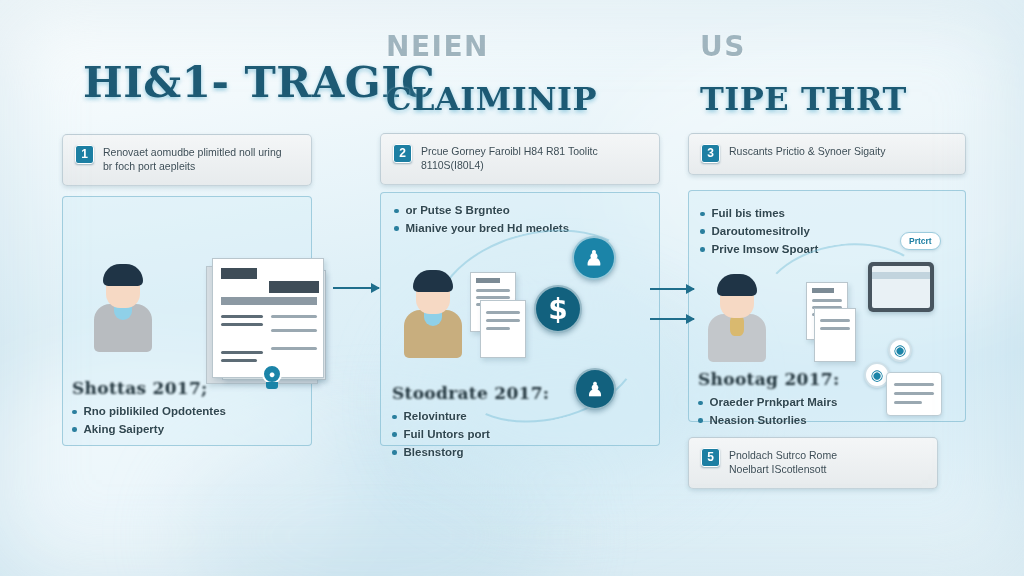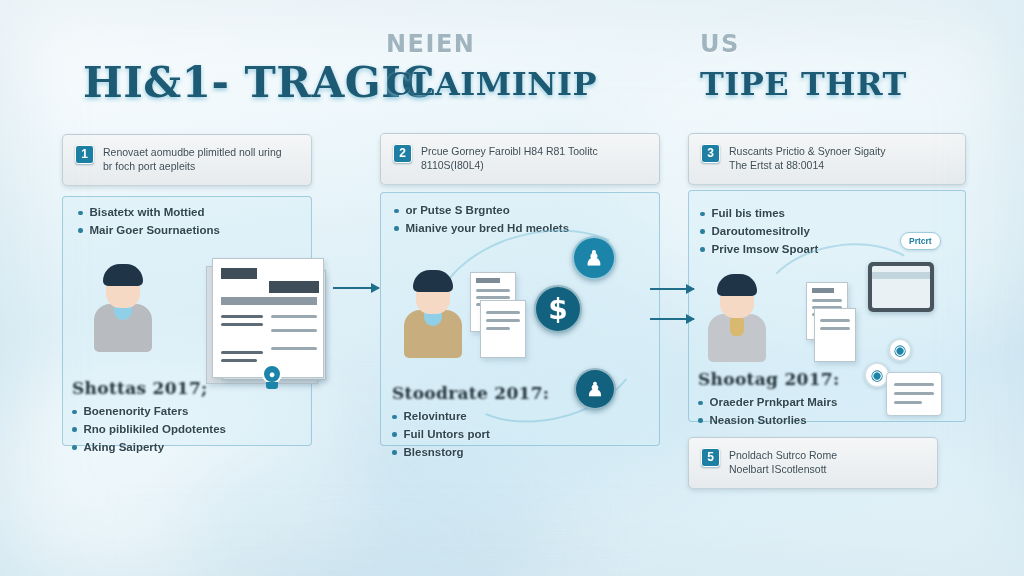--- a/index.html
+++ b/index.html
@@ -28,25 +28,25 @@
     background: rgba(214,238,247,.42);
   }
   .frame1 { left: 62px;  top: 196px; width: 250px; height: 250px; }
   .frame2 { left: 380px; top: 192px; width: 280px; height: 254px; }
   .frame3 { left: 688px; top: 190px; width: 278px; height: 232px; }
 
   
   .kicker {
     font-family: "DejaVu Sans", sans-serif;
     font-weight: 700;
-    font-size: 24px;
+    font-size: 28px;
     letter-spacing: 1.5px;
     color: #9fb3bd;
     text-shadow: 0 1px 2px rgba(255,255,255,.85);
-    margin-bottom: 10px;
+    margin-bottom: 20px;
   }
   .title {
     font-family: "DejaVu Serif", serif;
     font-weight: 700;
     color: #1d5a74;
     letter-spacing: .5px;
     line-height: 1;
     text-shadow: 0 2px 4px rgba(120,190,215,.75), 0 0 2px rgba(255,255,255,.4);
   }
   .h-1 { position: absolute; left: 66px;  top: 62px;  font-size: 42px; margin-left: 17px; }
@@ -318,42 +318,31 @@
     <div class="step-text">
       <span>Prcue Gorney Faroibl H84 R81 Toolitc</span>
       <span class="l2">8110S(I80L4)</span>
     </div>
   </div>
 
   <div class="step-card s3">
     <div class="step-num">3</div>
     <div class="step-text">
       <span>Ruscants Prictio &amp; Synoer Sigaity</span>
-      <span class="l2">The Ertst at 88:0014</span>
     </div>
   </div>
 
   <div class="step-card s5">
     <div class="step-num">5</div>
     <div class="step-text">
       <span>Pnoldach Sutrco Rome</span>
       <span class="l2">Noelbart IScotlensott</span>
     </div>
   </div>
 
-  <div class="bullets b1">
-    <div class="bullet-row">
-      <span class="dot"></span>
-      <span>Bisatetx with Mottied</span>
-    </div>
-    <div class="bullet-row">
-      <span class="dot"></span>
-      <span>Mair Goer Sournaetions</span>
-    </div>
-  </div>
 
   <div class="bullets b2">
     <div class="bullet-row">
       <span class="dot"></span>
       <span>or Putse S Brgnteo</span>
     </div>
     <div class="bullet-row">
       <span class="dot"></span>
       <span>Mianive your bred Hd meolets</span>
     </div>
@@ -458,24 +447,20 @@
     <div class="doc-line" style="top:19px; width:40px;"></div>
     <div class="doc-line" style="top:28px; width:28px;"></div>
   </div>
 
   <div class="bullets b1b">
     <div class="year-head">
       <span class="smudge">Shottas 2017;</span>
     </div>
     <div class="bullet-row">
       <span class="dot"></span>
-      <span>Boenenority Faters</span>
-    </div>
-    <div class="bullet-row">
-      <span class="dot"></span>
       <span>Rno piblikiled Opdotentes</span>
     </div>
     <div class="bullet-row">
       <span class="dot"></span>
       <span>Aking Saiperty</span>
     </div>
   </div>
 
   <div class="bullets b2b">
     <div class="year-head">

